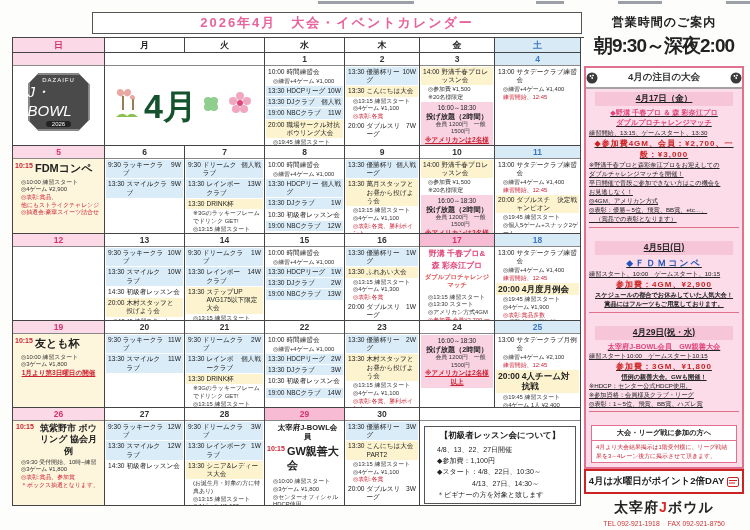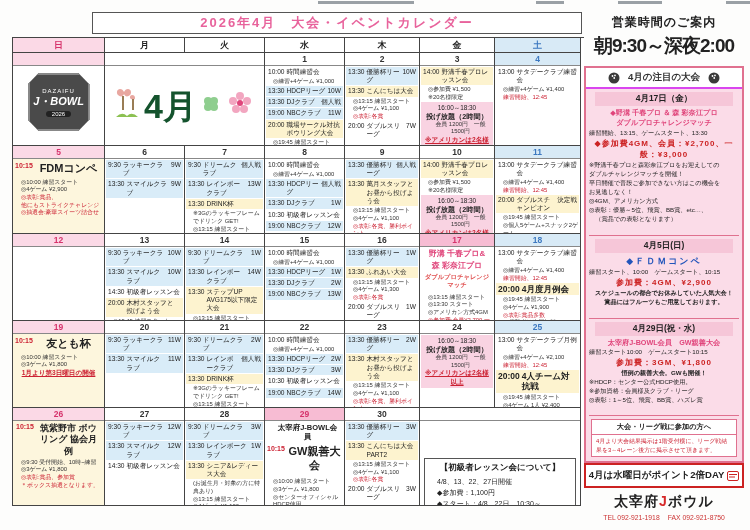--- a/index.html
+++ b/index.html
@@ -23,21 +23,21 @@
   .cb{flex:1;display:flex;flex-direction:column;padding:1px 1px;overflow:hidden;}
   .ent{display:flex;align-items:flex-start;font-size:6.6px;line-height:1.25;padding:1px 2px;margin-bottom:1px;}
   .ent .time{white-space:nowrap;margin-right:2px;}
   .ent .x{flex:1;}
   .ent .tag{margin-left:auto;padding-left:2px;white-space:nowrap;}
   .ent.bg-c{background:#d9ecf8;}
   .ent.bg-e{background:#fdf3cf;}
   .ent.bg-f{background:#f9d3e2;}
   .ent.s-big{font-size:11px;font-weight:bold;padding:2px 1px;}
   .ent.s-big .time{color:#cc2233;font-size:7px;font-weight:bold;}
-  .ent.s-big .x{text-align:center;}
+  .ent.s-big .x{}
   .ent.s-big2{font-size:9px;font-weight:bold;}
   .ent.s-big2 .time{color:#cc2233;font-size:7px;}
   .ent.s-big2 .x{text-align:center;}
   .ent.s-mid{font-size:8.5px;font-weight:bold;}
   .ent.s-rc{font-size:8px;font-weight:bold;color:#e0457b;justify-content:center;margin-bottom:0;}
   .ent.s-rc .x{text-align:left;flex:0 1 auto;}
   .ent.s-rc2{font-size:6.3px;font-weight:bold;color:#e05050;justify-content:center;}
   .ent.s-rc2 .x{text-align:center;flex:0 1 auto;}
   .ent.s-bc{font-size:7.5px;font-weight:bold;justify-content:center;margin-bottom:0;padding-left:8px;}
   .ent.s-bc .x{text-align:center;flex:0 1 auto;}
@@ -46,38 +46,38 @@
   .nt.c-k{color:#333;}
   .nt.c-r{color:#cc2233;}
   .nt.c-rs{color:#cc2233;}
   .nt.c-ru{color:#cc2233;font-weight:bold;text-decoration:underline;text-align:center;padding-left:0;font-size:6.6px;}
   .free-l1{font-size:6.4px;}
   .free-l2{font-size:7.2px;font-weight:bold;}
   
   .badge{margin:6px auto;width:62px;height:58px;background:#4a4a4a;border-radius:10px;clip-path:polygon(18% 0,82% 0,100% 20%,100% 80%,82% 100%,18% 100%,0 80%,0 20%);
     display:flex;flex-direction:column;align-items:center;justify-content:center;color:#fff;box-shadow:0 0 0 2px #888 inset;}
   .badge .b1{font-size:6px;letter-spacing:1px;}
-  .badge .b2{font-size:11px;font-weight:bold;font-style:italic;}
+  .badge .b2{font-size:15px;font-weight:normal;font-style:italic;}
   .badge .b3{font-size:6px;background:#222;padding:0 6px;border-radius:4px;margin-top:2px;}
   
   .art{flex:1;display:flex;align-items:center;justify-content:center;gap:4px;}
   .art .month{font-size:34px;font-weight:bold;color:#14532d;line-height:1;}
   
   .nbox{margin:4px 3px;border:1px solid #555;flex:1;padding:3px 4px;display:flex;flex-direction:column;background:#fff;}
   .nbox .nb-t{font-size:8.5px;font-weight:bold;text-align:center;margin-bottom:2px;}
   .nbox .nb-l{font-size:7px;line-height:1.6;padding-left:8px;}
   
   .rp{position:absolute;left:584px;top:14px;width:160px;}
   .hours-label{font-size:12px;font-weight:bold;text-align:center;letter-spacing:1px;}
   .hours{font-size:19px;font-weight:bold;text-align:center;letter-spacing:-1px;margin-top:2px;}
   .pinkbox{margin-top:7px;border:2px solid #e0718f;}
-  .pb-head{background:#fff;border-bottom:2px solid #d946ef;display:flex;align-items:center;justify-content:center;gap:8px;
+  .pb-head{background:#fff;border-bottom:2px solid #a3a3a3;display:flex;align-items:center;justify-content:space-between;gap:8px;
     font-size:9.5px;font-weight:bold;padding:3px 0;color:#333;}
   .pb-body{background:#fbdce8;padding:2px 3px;}
-  .sec{border-bottom:1px solid #e0718f;padding-bottom:11px;margin-bottom:3px;}
+  .sec{border-bottom:1px solid #e0718f;padding-bottom:3px;margin-bottom:13px;text-decoration:underline;}
   .sec:last-of-type{border-bottom:none;margin-bottom:0;}
   .sec-date{font-size:8.5px;font-weight:bold;text-align:center;background:#f6c6d8;margin:1px 6px 2px;padding:1px 0;color:#222;}
   .ln{font-size:6.2px;line-height:1.45;color:#222;}
   .ln.kb{font-weight:bold;text-align:center;}
   .ln.rb{color:#e0457b;font-weight:bold;text-align:center;font-size:7.2px;}
   .ln.rbig{color:#cc2222;font-weight:bold;text-align:center;font-size:8px;letter-spacing:1px;}
   .ln.bb{color:#2255bb;font-weight:bold;text-align:center;font-size:9px;letter-spacing:2px;}
   .pb-notice{background:#fff;border:1.5px solid #e0718f;margin:3px 2px 2px;}
   .pb-notice .pn-t{font-size:7.2px;font-weight:bold;text-align:center;border-bottom:1px solid #e0718f;padding:2px 0;}
   .pb-notice .pn-b{font-size:5.9px;color:#cc2233;padding:2px 4px;line-height:1.4;}
@@ -700,21 +700,21 @@
           <div class="nt c-k">◎13:15 練習スタート</div>
           <div class="nt c-k">◎4ゲーム ¥1,100</div>
           <div class="nt c-r">◎表彰:各賞</div>
           <div class="ent">
             <span class="time">20:00</span>
             <span class="x">ダブルスリーグ</span>
             <span class="tag">3W</span>
           </div>
         </div>
       </div>
-      <div class="cell" style="grid-column: span 2; gap: 32px;">
+      <div class="cell" style="grid-column: span 2;">
         <div class="ds"></div>
         <div class="cb">
           <div class="nbox">
             <div class="nb-t">【初級者レッスン会について】</div>
             <div class="nb-l">4/8、13、22、27日開催</div>
             <div class="nb-l">◆参加費：1,100円</div>
             <div class="nb-l">◆スタート：4/8、22日、10:30～</div>
             <div class="nb-l">　　　　　4/13、27日、14:30～</div>
             <div class="nb-l">＊ビギナーの方を対象と致します</div>
           </div>

